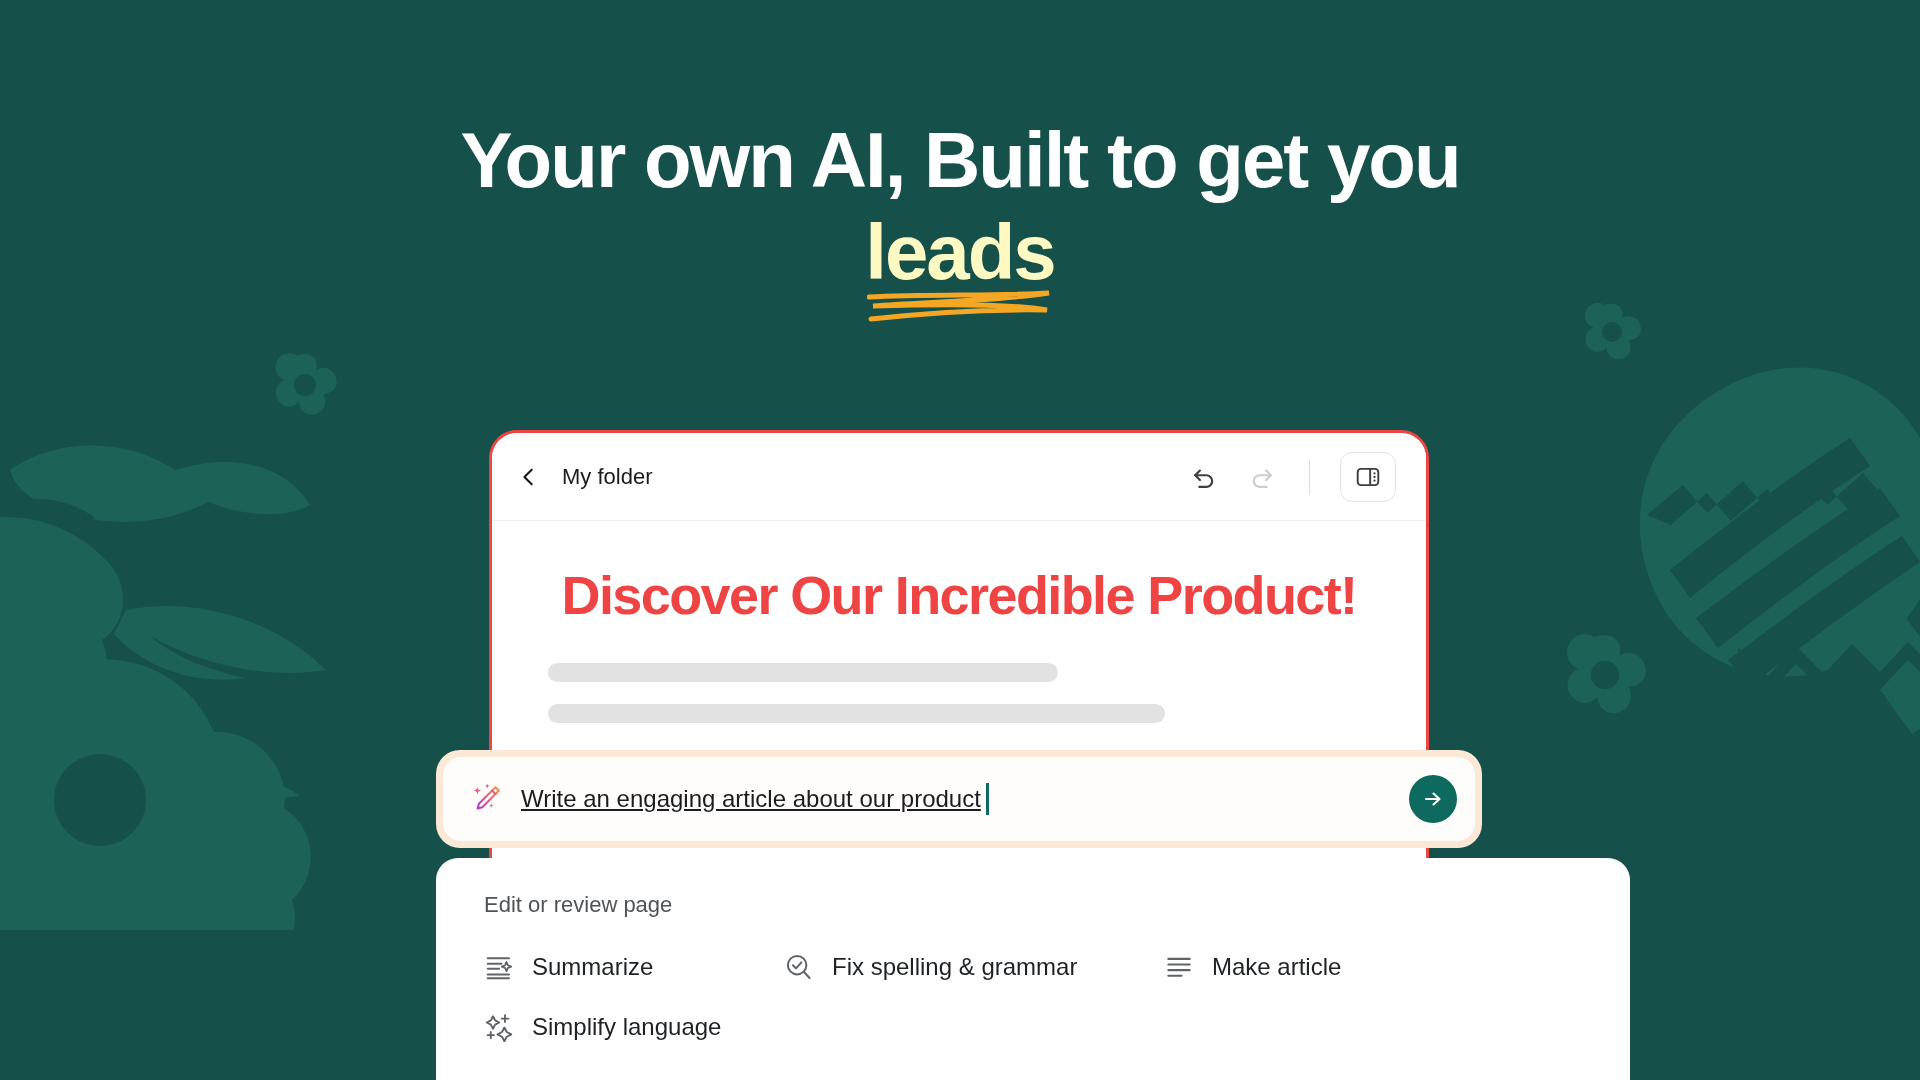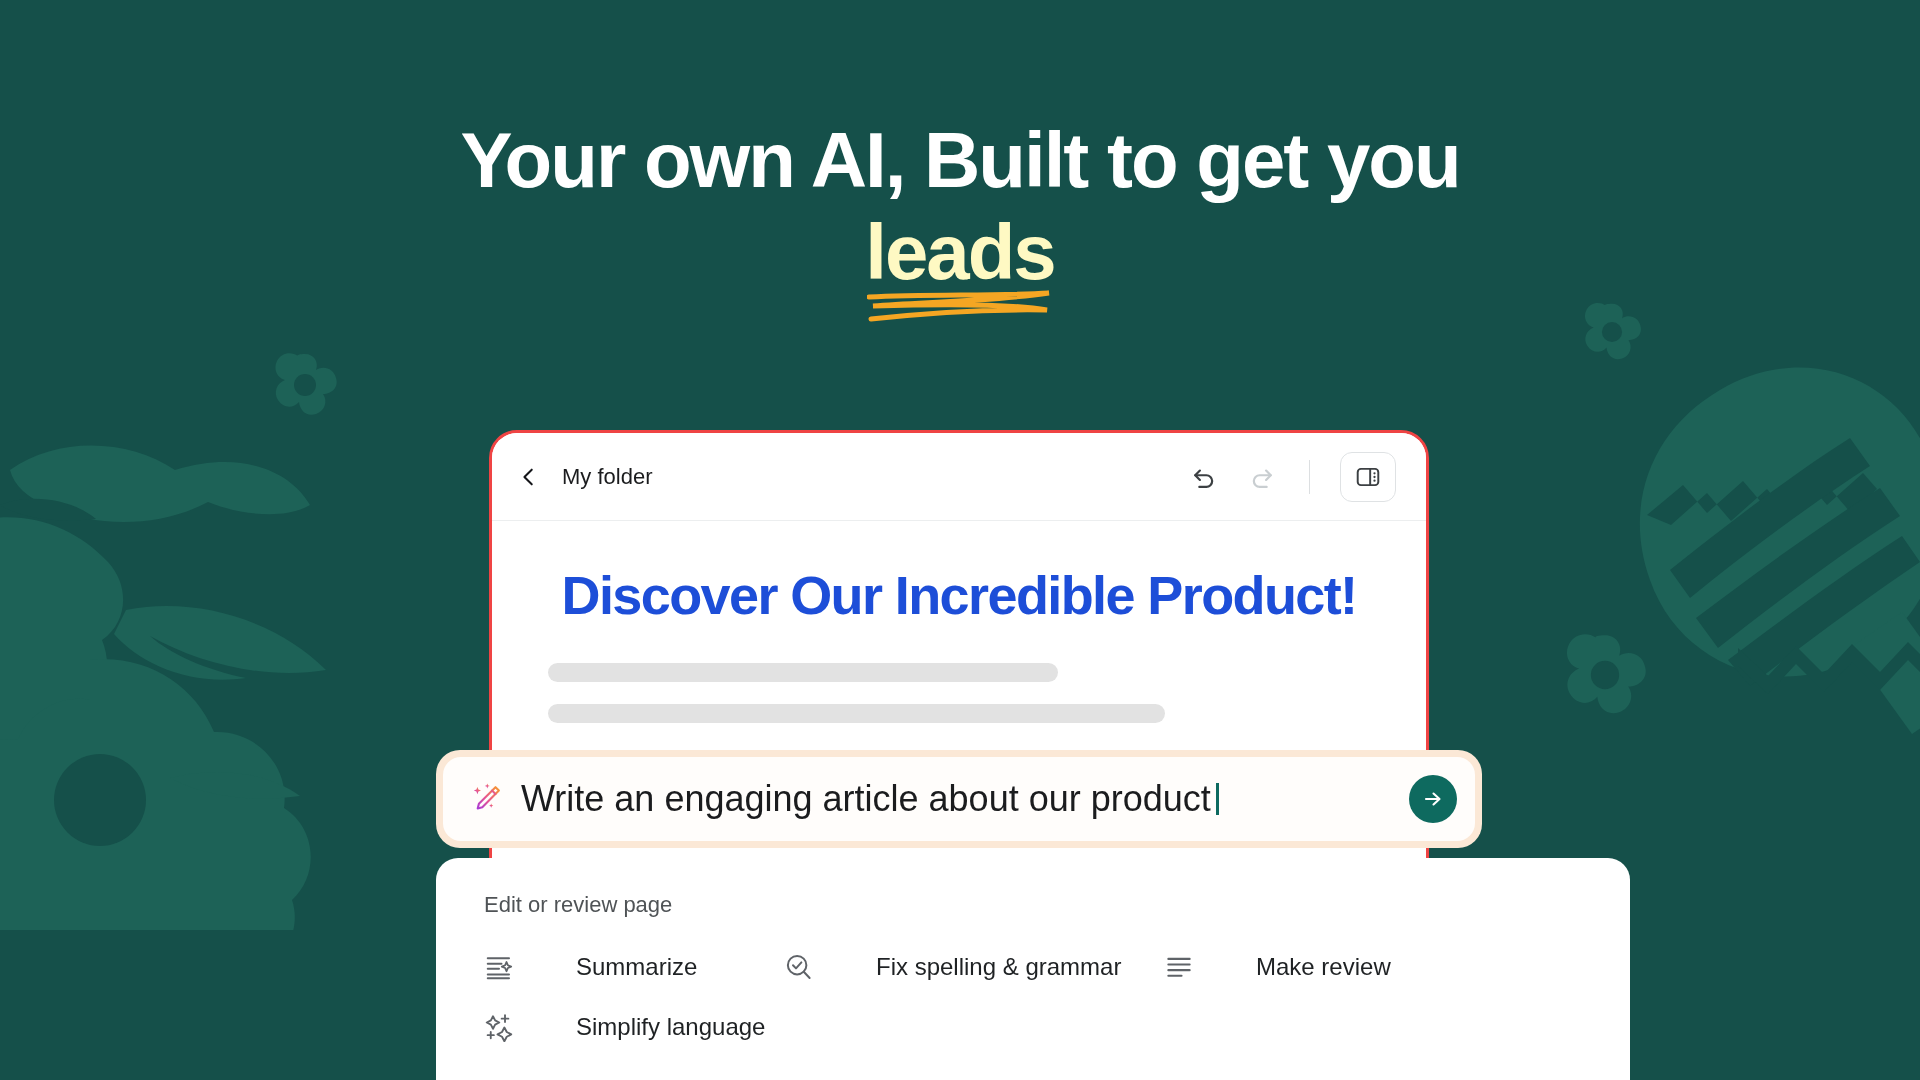--- a/index.html
+++ b/index.html
@@ -53,39 +53,39 @@
   .tb-btn { width:34px; height:34px; display:flex; align-items:center; justify-content:center; cursor:pointer; }
   .tb-divider { width:1px; height:34px; background:#dcdfe1; margin:0 6px; }
   .tb-panel-btn {
     width:56px; height:50px; border:1px solid #dfe2e4; border-radius:12px;
     display:flex; align-items:center; justify-content:center; cursor:pointer; background:#fff;
   }
 
   .doc-body { padding:44px 56px 0 56px; }
   .doc-title {
     font-size:54px; font-weight:700; letter-spacing:-1.6px;
-    color:#1d4ed8; text-align:center; line-height:60px;
+    color:#ef4444; text-align:center; line-height:60px;
   }
   .skeletons { margin-top:38px; }
   .sk { height:19px; background:#e2e2e2; border-radius:10px; }
   .sk + .sk { margin-top:22px; }
 
   
   .prompt-outer {
     position:absolute; left:436px; top:750px; width:1046px; height:98px;
     background:#fbe8d6; border-radius:24px; padding:7px;
   }
   .prompt-inner {
     width:100%; height:100%; background:#fffdfb; border-radius:18px;
     display:flex; align-items:center; padding:0 18px 0 26px;
   }
   .wand-icon { width:36px; height:36px; flex:none; margin-right:16px; }
   .prompt-text {
-    font-size:36px; color:#1b1c1e; white-space:nowrap;
-    display:flex; align-items:center;
+    font-size:24px; color:#1b1c1e; white-space:nowrap;
+    display:flex; align-items:center;text-decoration:underline;
   }
   .caret {
     display:inline-block; width:3px; height:32px; background:#0d6a60;
     margin-left:5px;
   }
   .prompt-spacer { flex:1; }
   .send-btn {
     width:48px; height:48px; border-radius:50%; background:#0e6a5f;
     display:flex; align-items:center; justify-content:center; cursor:pointer; flex:none;
   }
@@ -95,21 +95,21 @@
     position:absolute; left:436px; top:858px; width:1194px; height:222px;
     background:#ffffff; border-radius:22px 22px 0 0; padding:34px 48px 0 48px;
   }
   .menu-head { font-size:22px; color:#4f5356; margin-bottom:34px; }
   .menu-grid {
     display:grid; grid-template-columns:300px 380px 1fr;
     row-gap:30px;
   }
   .menu-item { display:flex; align-items:center; gap:18px; cursor:pointer; }
   .menu-item .mi-ico { width:30px; height:30px; flex:none; display:block; }
-  .menu-item .mi-label { font-size:24px; color:#1f2224; white-space:nowrap;margin-left:44px; }
+  .menu-item .mi-label { font-size:24px; color:#1f2224; white-space:nowrap; }
 </style>
 </head>
 <body>
 
 <div class="bg-decor">
 
   <svg class="d-left" width="480" height="600" viewBox="0 0 480 600">
     <g fill="#1d6257">
       <path d="M70 140 C120 105 190 110 235 140 C300 120 350 140 370 175 C345 190 300 185 268 172 C215 200 150 196 108 176 C88 168 74 156 70 140Z"></path>
       <path d="M60 175 c30 -12 72 -6 96 14 c-40 4 -72 0 -96 -14Z" fill="#15504a"></path>
@@ -275,21 +275,21 @@
 
     <div class="menu-item">
       <svg class="mi-ico" viewBox="0 0 24 24">
         <g stroke="#5f6368" stroke-width="1.7" stroke-linecap="round">
           <line x1="3.5" y1="5.5" x2="20.5" y2="5.5"></line>
           <line x1="3.5" y1="10" x2="20.5" y2="10"></line>
           <line x1="3.5" y1="14.5" x2="20.5" y2="14.5"></line>
           <line x1="3.5" y1="19" x2="14" y2="19"></line>
         </g>
       </svg>
-      <span class="mi-label">Make review</span>
+      <span class="mi-label">Make article</span>
     </div>
 
 
 
     <div class="menu-item">
       <svg class="mi-ico" viewBox="0 0 24 24">
         <path d="M7.2 3.4 l1.7 3.3 l3.3 1.7 l-3.3 1.7 l-1.7 3.3 l-1.7 -3.3 l-3.3 -1.7 l3.3 -1.7Z" fill="none" stroke="#5f6368" stroke-width="1.5" stroke-linejoin="round"></path>
         <path d="M16.3 12.4 l1.9 3.6 l3.6 1.9 l-3.6 1.9 l-1.9 3.6 l-1.9 -3.6 l-3.6 -1.9 l3.6 -1.9Z" fill="none" stroke="#5f6368" stroke-width="1.5" stroke-linejoin="round"></path>
         <g stroke="#5f6368" stroke-width="1.5" stroke-linecap="round">
           <line x1="16.8" y1="2.6" x2="16.8" y2="8.0"></line>

